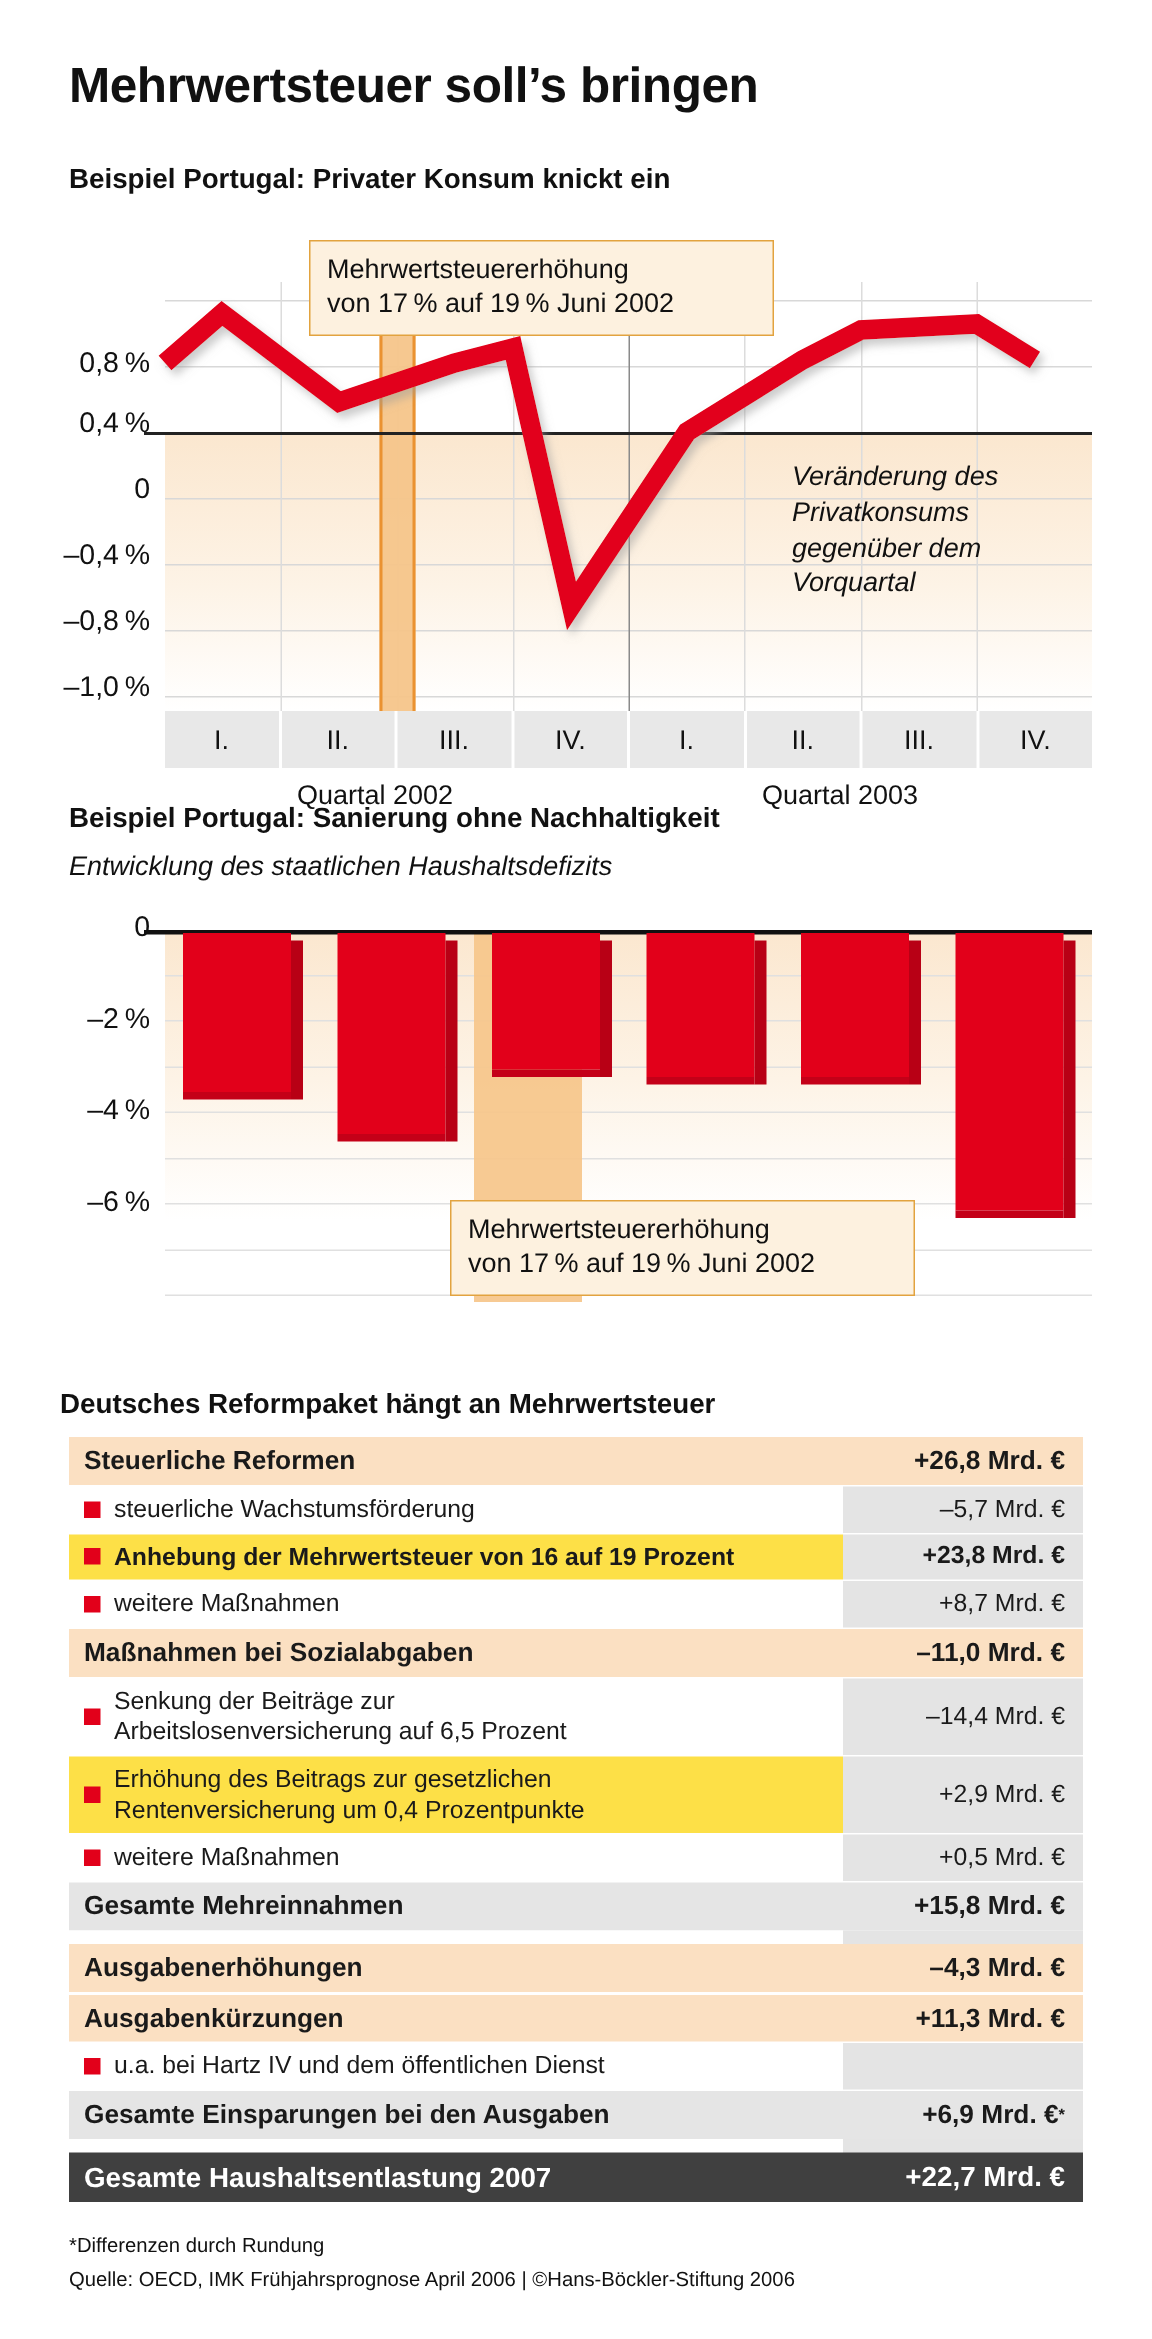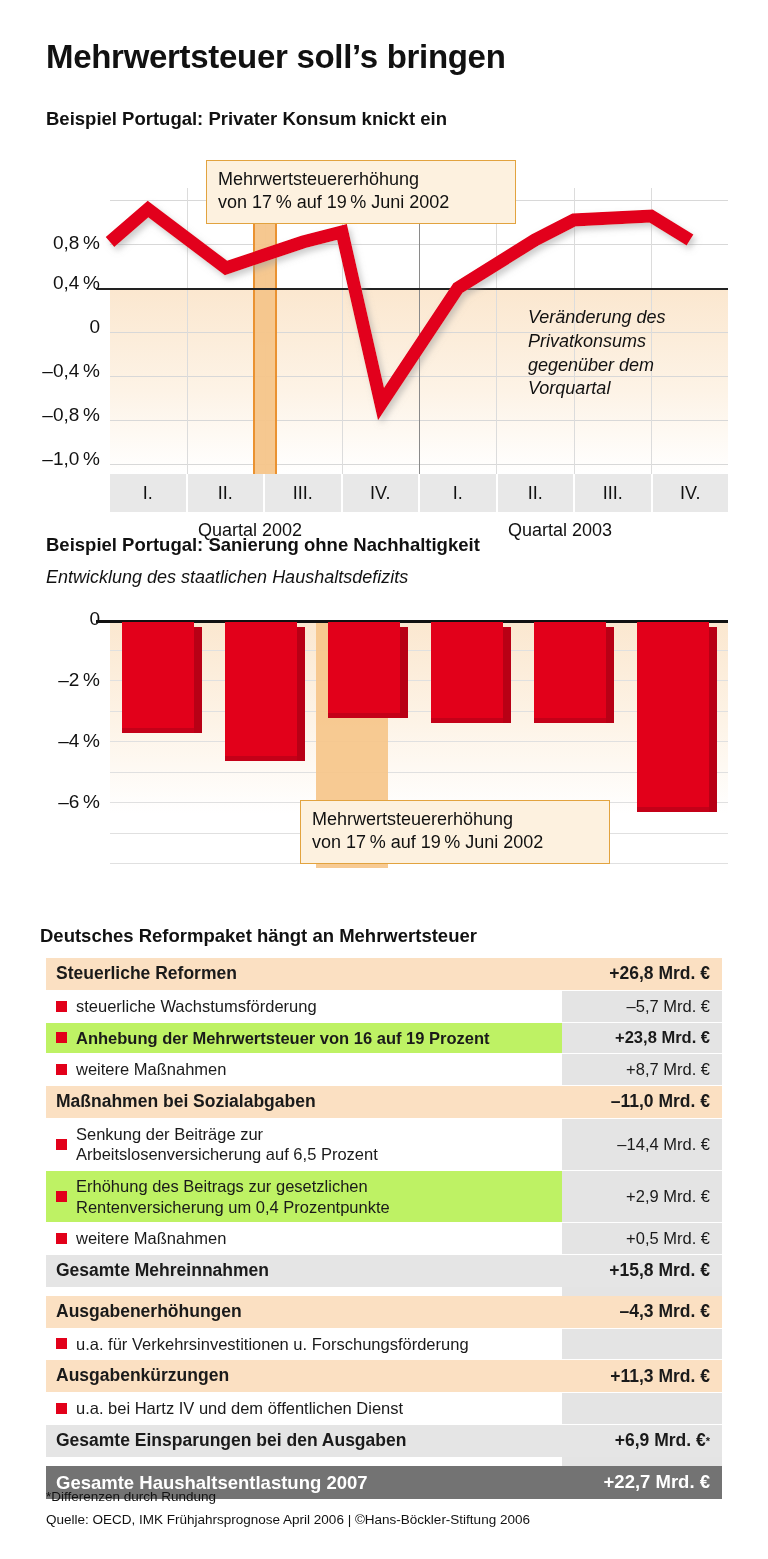--- a/index.html
+++ b/index.html
@@ -77,23 +77,23 @@
   .h-table{position:absolute;left:40px;top:925px;font-size:18.5px;font-weight:bold;color:#111;}
   .tbl{position:absolute;left:46px;top:958px;width:676px;}
   .trow{display:flex;align-items:stretch;width:100%;}
   .tlabel{flex:1;display:flex;align-items:center;padding:5px 8px 5px 10px;box-sizing:border-box;font-size:16.5px;line-height:1.25;}
   .tval{width:160px;flex:none;display:flex;align-items:center;justify-content:flex-end;
     padding:5px 12px 5px 6px;box-sizing:border-box;font-size:16.5px;white-space:nowrap;}
   .trow.head .tlabel,.trow.head .tval{background:#fbe0c2;font-weight:bold;font-size:17.5px;}
   .trow.sum  .tlabel,.trow.sum  .tval{background:#e5e5e5;font-weight:bold;font-size:17.5px;}
   .trow.item .tlabel{background:#ffffff;}
   .trow.item .tval{background:#e4e4e4;}
-  .trow.item.alt .tlabel{background:#bef264;}
+  .trow.item.alt .tlabel{background:#fde047;}
   .trow.item.bold .tlabel,.trow.item.bold .tval{font-weight:bold;}
-  .trow.total .tlabel,.trow.total .tval{background:#737373;color:#fff;font-weight:bold;font-size:18.5px;}
+  .trow.total .tlabel,.trow.total .tval{background:#404040;color:#fff;font-weight:bold;font-size:18.5px;}
   .trow.spacer{height:9px;background:#fff;}
   .trow.spacer .tlabel{background:#fff;}
   .trow.spacer .tval{background:#e4e4e4;}
   .bullet{display:inline-block;width:11px;height:11px;background:#e2001a;margin-right:9px;flex:none;}
   .sep{height:1px;background:#ffffff;}
   .sup{font-size:11px;vertical-align:super;}
 
   
   .foot{position:absolute;left:46px;font-size:13.5px;color:#111;}
 </style>
@@ -322,27 +322,20 @@
         <div class="tlabel"></div>
         <div class="tval"></div>
       </div>
       <div class="trow head">
         <div class="tlabel">
           <span style="white-space: pre-line;">Ausgabenerhöhungen</span>
         </div>
         <div class="tval">–4,3 Mrd. €</div>
       </div>
       <div class="sep"></div>
-      <div class="trow item">
-        <div class="tlabel">
-          <span class="bullet"></span>
-          <span style="white-space: pre-line;">u.a. für Verkehrsinvestitionen u. Forschungsförderung</span>
-        </div>
-        <div class="tval"></div>
-      </div>
       <div class="sep"></div>
       <div class="trow head">
         <div class="tlabel">
           <span style="white-space: pre-line;">Ausgabenkürzungen</span>
         </div>
         <div class="tval">+11,3 Mrd. €</div>
       </div>
       <div class="sep"></div>
       <div class="trow item">
         <div class="tlabel">

